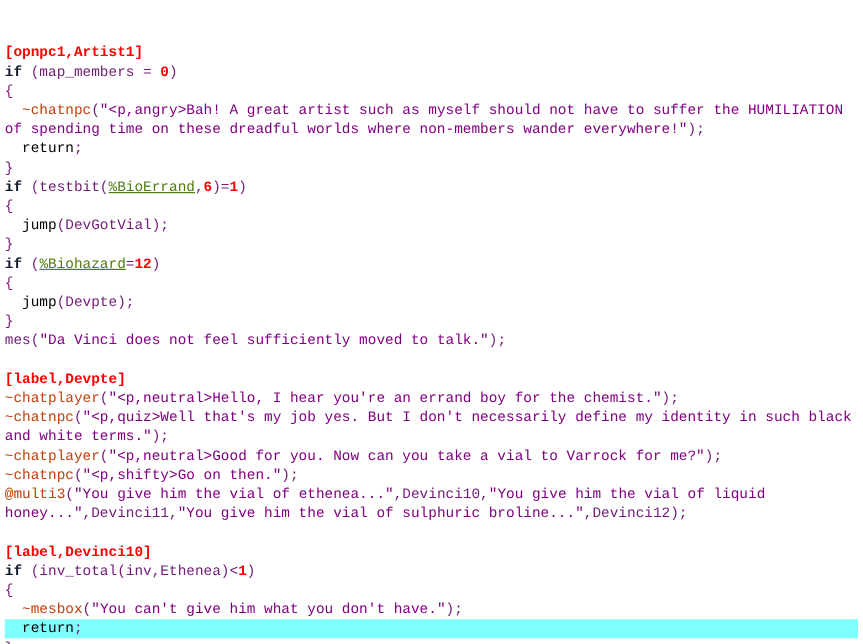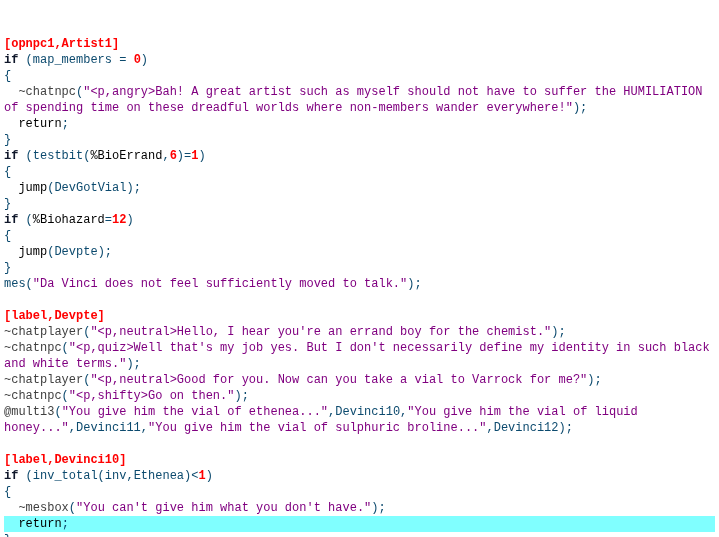--- a/index.html
+++ b/index.html
@@ -10,23 +10,23 @@
     line-height: 16px;
     background: #fff;
     color: #000;
     white-space: pre-wrap;
     word-wrap: break-word;
     width: 711px;
   }
   .red { color: #ff0000; font-weight: bold; }
   .green { color: #000000; }
   .blue { color: #0f172a; font-weight: bold; }
-  .orange { color: #000000; }
+  .orange { color: #4d7c0f; text-decoration: underline; }
   .purple { color: #800080; }
-  .teal { color: #404040; }
-  .black { color: #0c4a6e; }
+  .teal { color: #c2410c; }
+  .black { color: #701a75; }
   .hl { background: #80ffff; }
 </style>
 </head>
 <body>
 
 <div id="code"><div><span class="red">[opnpc1,Artist1]</span></div><div><span class="blue">if</span><span class="black"> (map_members </span><span class="black">=</span><span class="black"> </span><span class="red">0</span><span class="black">)</span></div><div><span class="black">{</span></div><div><span class="black">  </span><span class="teal">~chatnpc</span><span class="black">(</span><span class="purple">"&lt;p,angry&gt;Bah! A great artist such as myself should not have to suffer the HUMILIATION of spending time on these dreadful worlds where non-members wander everywhere!"</span><span class="black">);</span></div><div><span class="black">  </span><span class="green">return</span><span class="black">;</span></div><div><span class="black">}</span></div><div><span class="blue">if</span><span class="black"> (testbit(</span><span class="orange">%BioErrand</span><span class="black">,</span><span class="red">6</span><span class="black">)</span><span class="black">=</span><span class="red">1</span><span class="black">)</span></div><div><span class="black">{</span></div><div><span class="black">  </span><span class="green">jump</span><span class="black">(DevGotVial);</span></div><div><span class="black">}</span></div><div><span class="blue">if</span><span class="black"> (</span><span class="orange">%Biohazard</span><span class="black">=</span><span class="red">12</span><span class="black">)</span></div><div><span class="black">{</span></div><div><span class="black">  </span><span class="green">jump</span><span class="black">(Devpte);</span></div><div><span class="black">}</span></div><div><span class="black">mes(</span><span class="purple">"Da Vinci does not feel sufficiently moved to talk."</span><span class="black">);</span></div><div>&nbsp;</div><div><span class="red">[label,Devpte]</span></div><div><span class="teal">~chatplayer</span><span class="black">(</span><span class="purple">"&lt;p,neutral&gt;Hello, I hear you're an errand boy for the chemist."</span><span class="black">);</span></div><div><span class="teal">~chatnpc</span><span class="black">(</span><span class="purple">"&lt;p,quiz&gt;Well that's my job yes. But I don't necessarily define my identity in such black and white terms."</span><span class="black">);</span></div><div><span class="teal">~chatplayer</span><span class="black">(</span><span class="purple">"&lt;p,neutral&gt;Good for you. Now can you take a vial to Varrock for me?"</span><span class="black">);</span></div><div><span class="teal">~chatnpc</span><span class="black">(</span><span class="purple">"&lt;p,shifty&gt;Go on then."</span><span class="black">);</span></div><div><span class="teal">@multi3</span><span class="black">(</span><span class="purple">"You give him the vial of ethenea..."</span><span class="black">,Devinci10,</span><span class="purple">"You give him the vial of liquid honey..."</span><span class="black">,Devinci11,</span><span class="purple">"You give him the vial of sulphuric broline..."</span><span class="black">,Devinci12);</span></div><div>&nbsp;</div><div><span class="red">[label,Devinci10]</span></div><div><span class="blue">if</span><span class="black"> (inv_total(inv,Ethenea)&lt;</span><span class="red">1</span><span class="black">)</span></div><div><span class="black">{</span></div><div><span class="black">  </span><span class="teal">~mesbox</span><span class="black">(</span><span class="purple">"You can't give him what you don't have."</span><span class="black">);</span></div><div class="hl"><span class="black">  </span><span class="green">return</span><span class="black">;</span></div><div><span class="black">}</span></div></div>
 
 
 </body></html>

